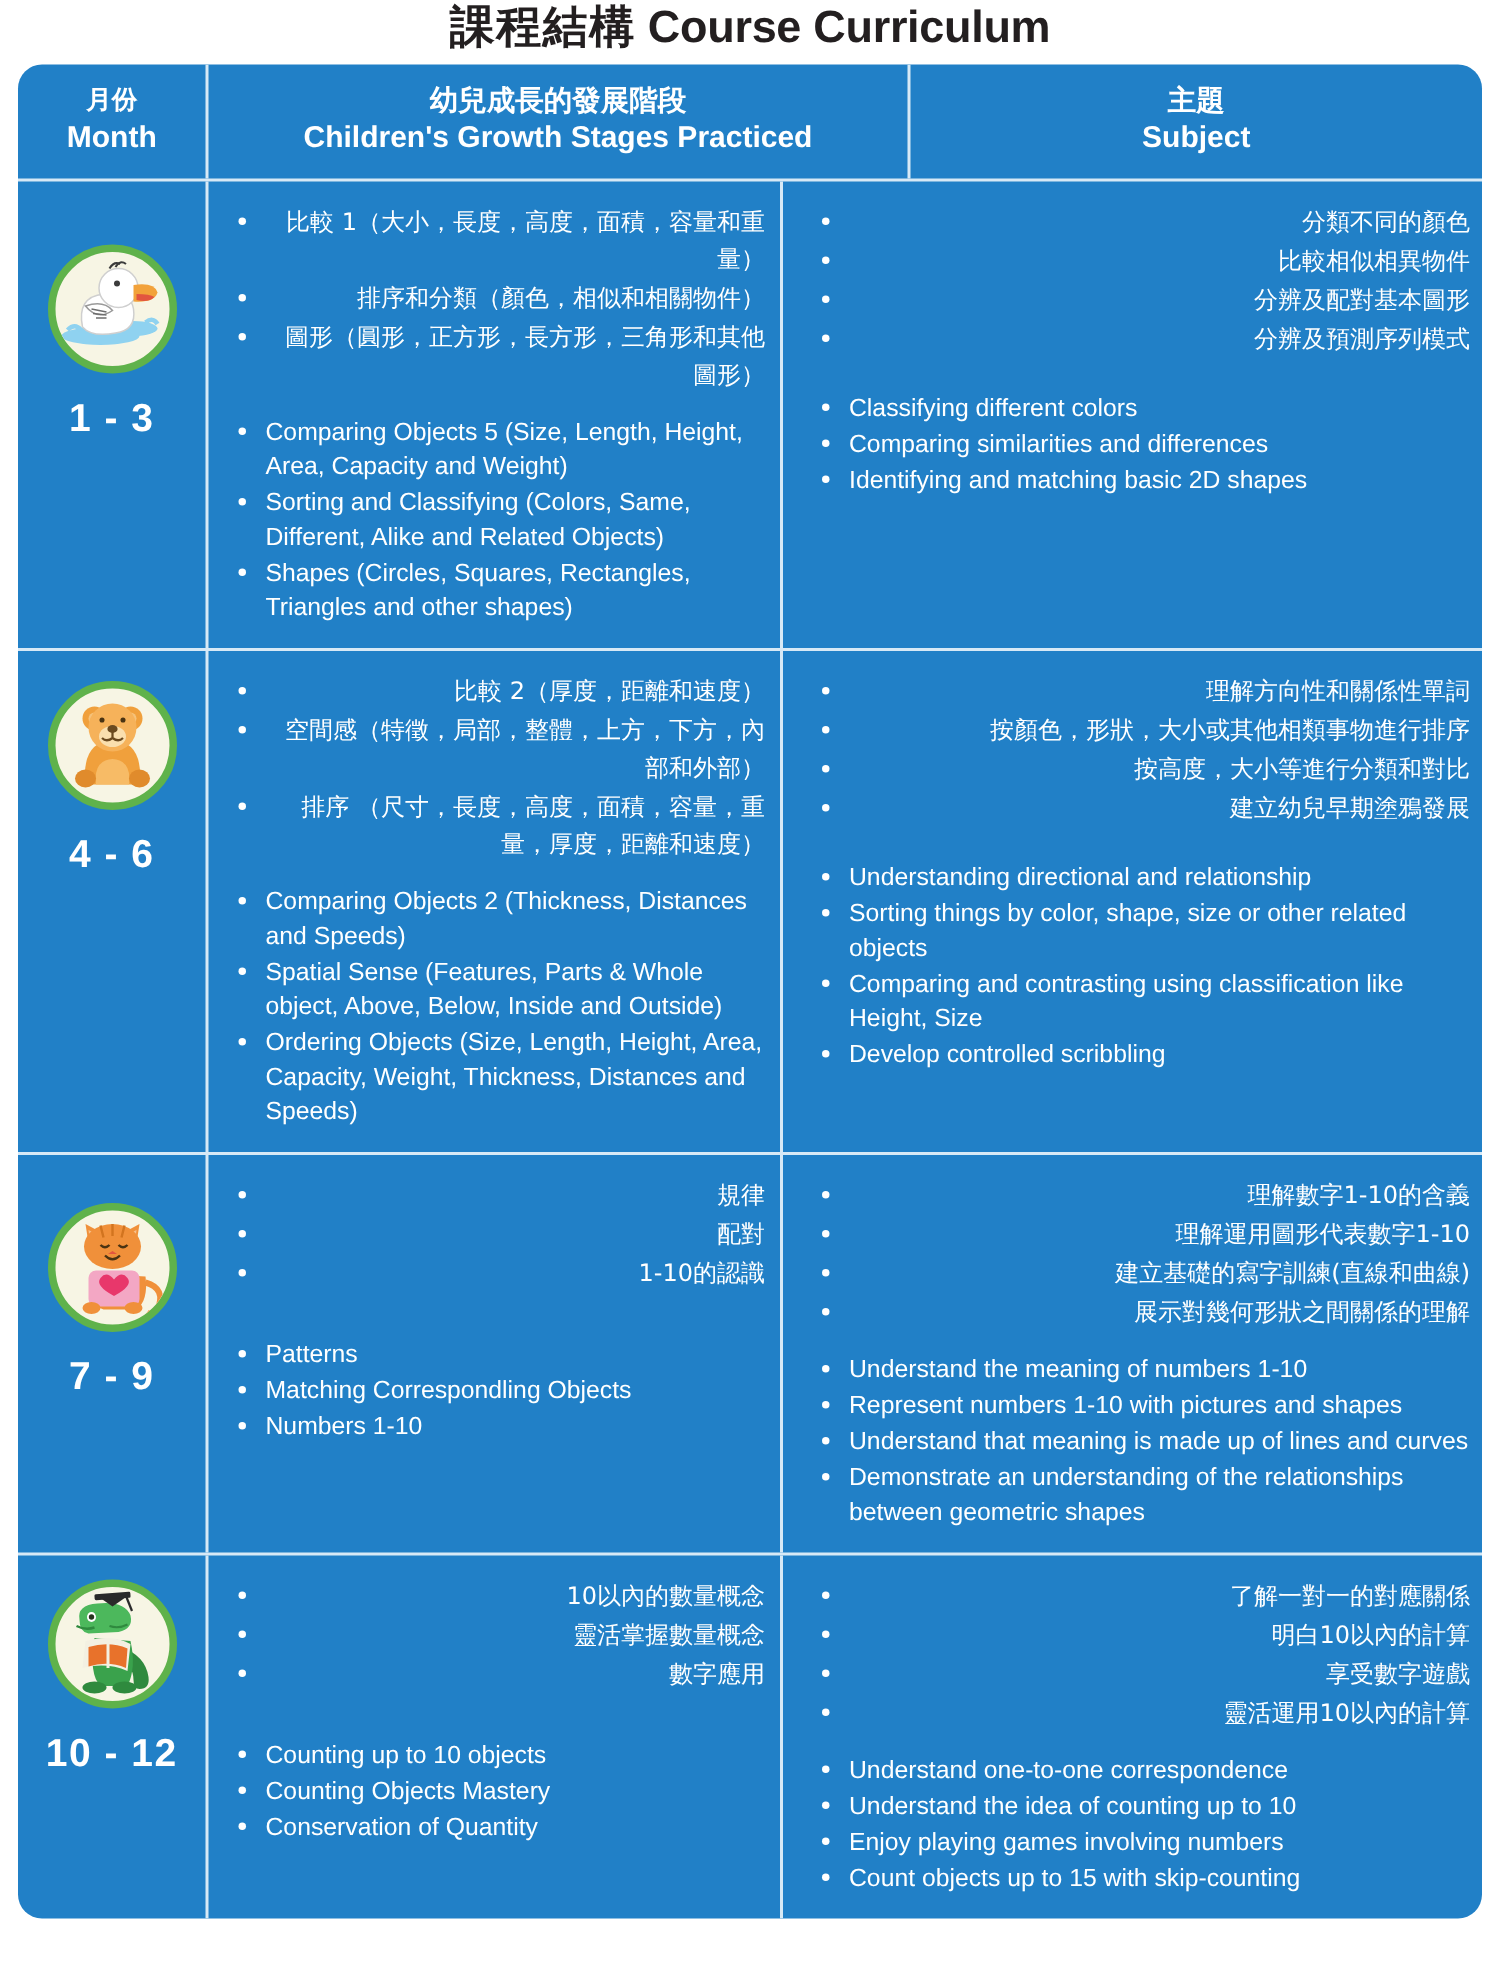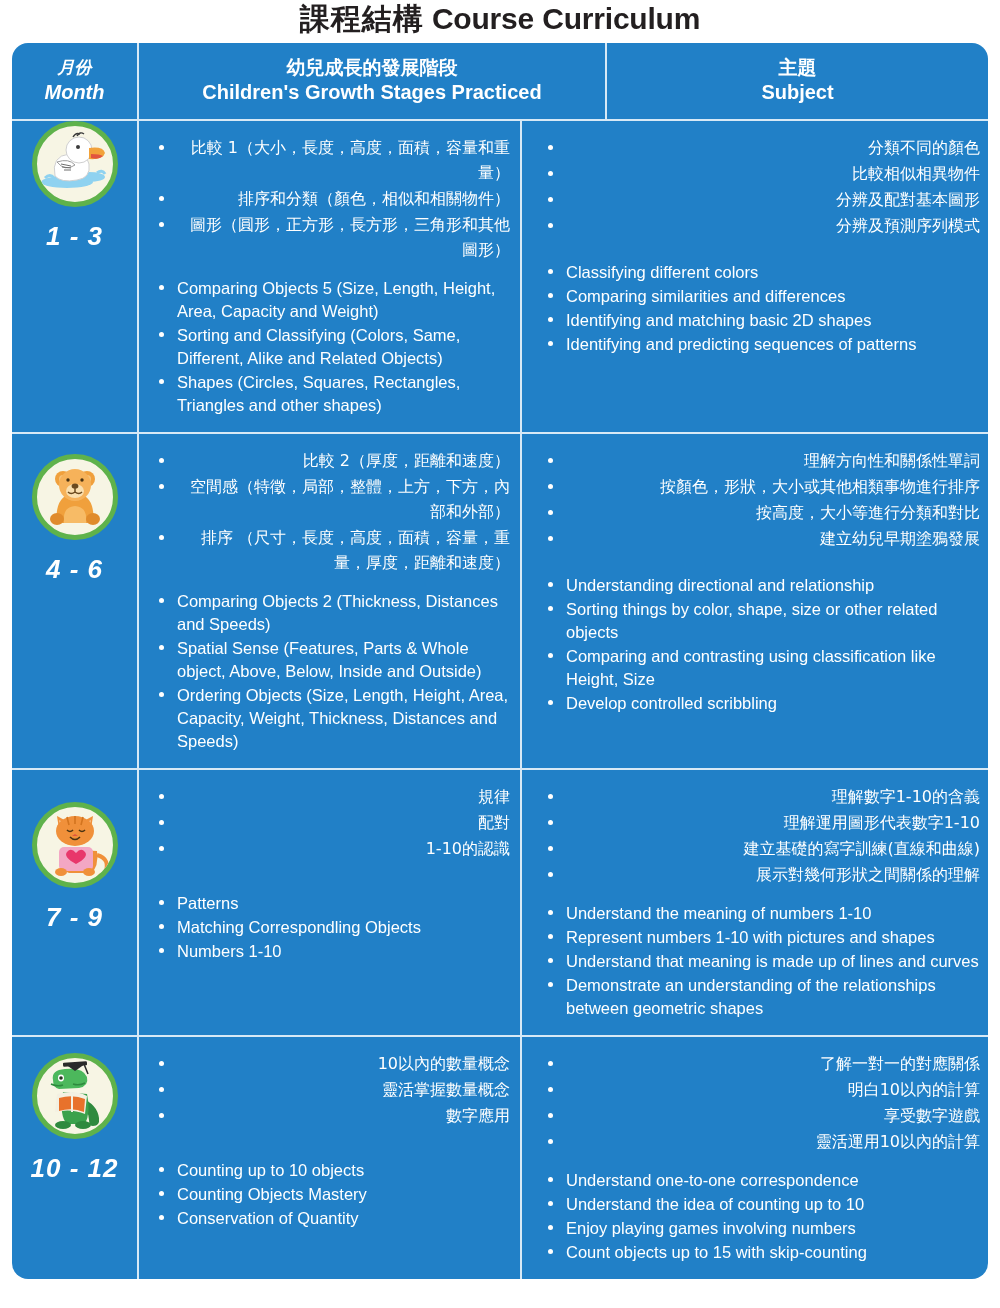--- a/index.html
+++ b/index.html
@@ -43,21 +43,21 @@
   .row {
     display: flex;
     align-items: stretch;
     position: relative;
   }
   .row + .row { border-top: 2px solid #d7e9f6; }
 
   .cell { position: relative; }
   .cell + .cell { border-left: 2px solid #d7e9f6; }
 
-  .c-month   { width: 125px; flex: 0 0 125px; font-style: italic; }
+  .c-month   { width: 125px; flex: 0 0 125px; }
   .c-subject { width: 383px; flex: 0 0 383px; }
   .c-stages  { flex: 1 1 auto; }
 
   
   .head .cell {
     padding: 12px 6px 14px 6px;
     text-align: center;
     font-weight: bold;
     line-height: 25px;
   }
@@ -66,20 +66,21 @@
   .head .c-month .cn { font-size: 17px; }
   .head .c-month .en { font-size: 20px; }
 
   
   .month-inner {
     height: 100%;
     display: flex;
     flex-direction: column;
     align-items: center;
     justify-content: flex-start;
+    padding-top: 42px;
   }
   .badge {
     width: 86px; height: 86px;
     border-radius: 50%;
     background: #f7f5e4;
     border: 5px solid #5fb24b;
     display: flex; align-items: center; justify-content: center;
     overflow: hidden;
     flex: 0 0 auto;
   }
@@ -195,21 +196,20 @@
             <li>分類不同的顏色</li>
             <li>比較相似相異物件</li>
             <li>分辨及配對基本圖形</li>
             <li>分辨及預測序列模式</li>
           </ul>
           <div class="gap-lg"></div>
           <ul class="list en-list">
             <li>Classifying different colors</li>
             <li>Comparing similarities and differences</li>
             <li>Identifying and matching basic 2D shapes</li>
-            <li>Identifying and predicting sequences of patterns</li>
           </ul>
         </div>
       </div>
     </div>
 
     <div class="row">
       <div class="cell c-month">
         <div class="month-inner" style="padding-top:20px;border-radius:25px;">
           <div class="badge">
             <svg width="76" height="76" viewBox="0 0 76 76">

